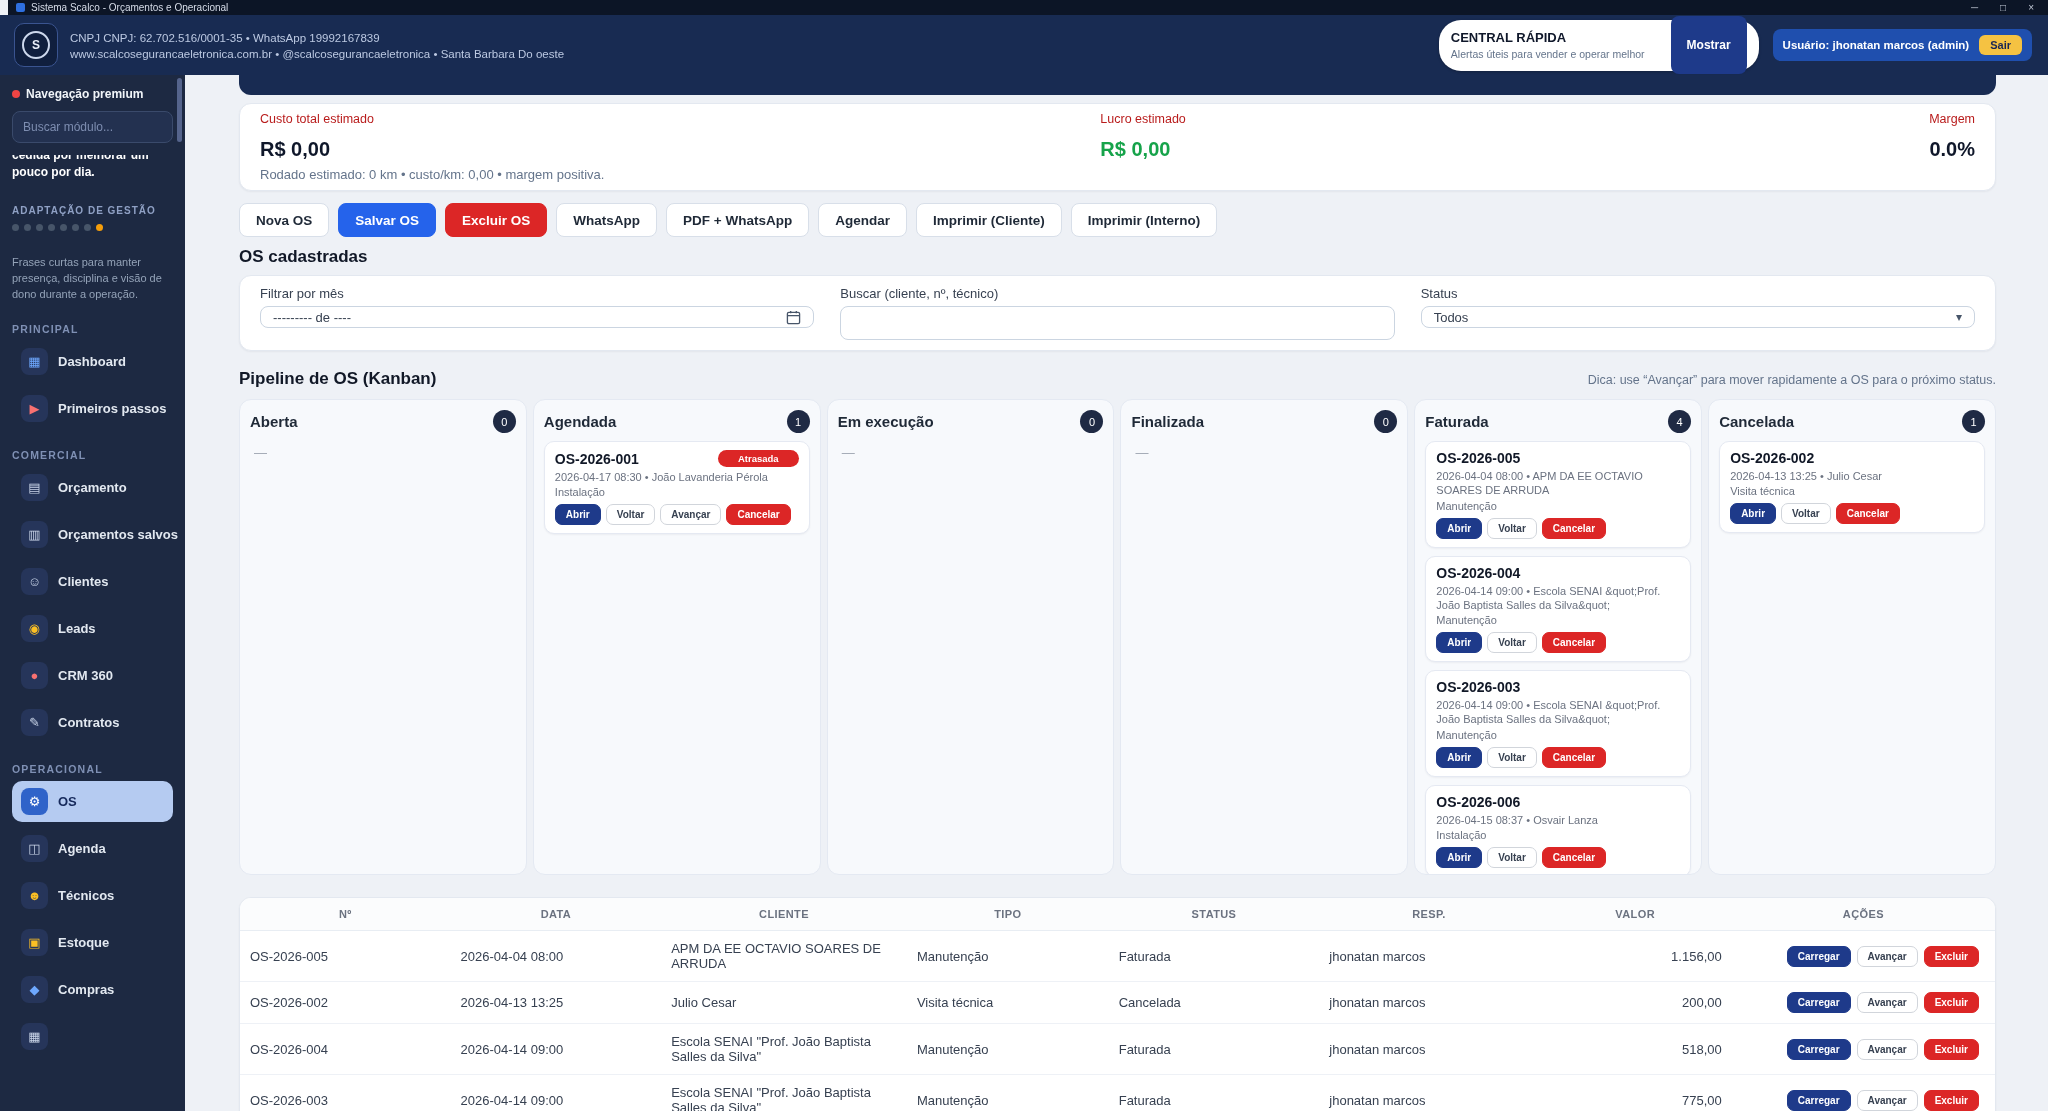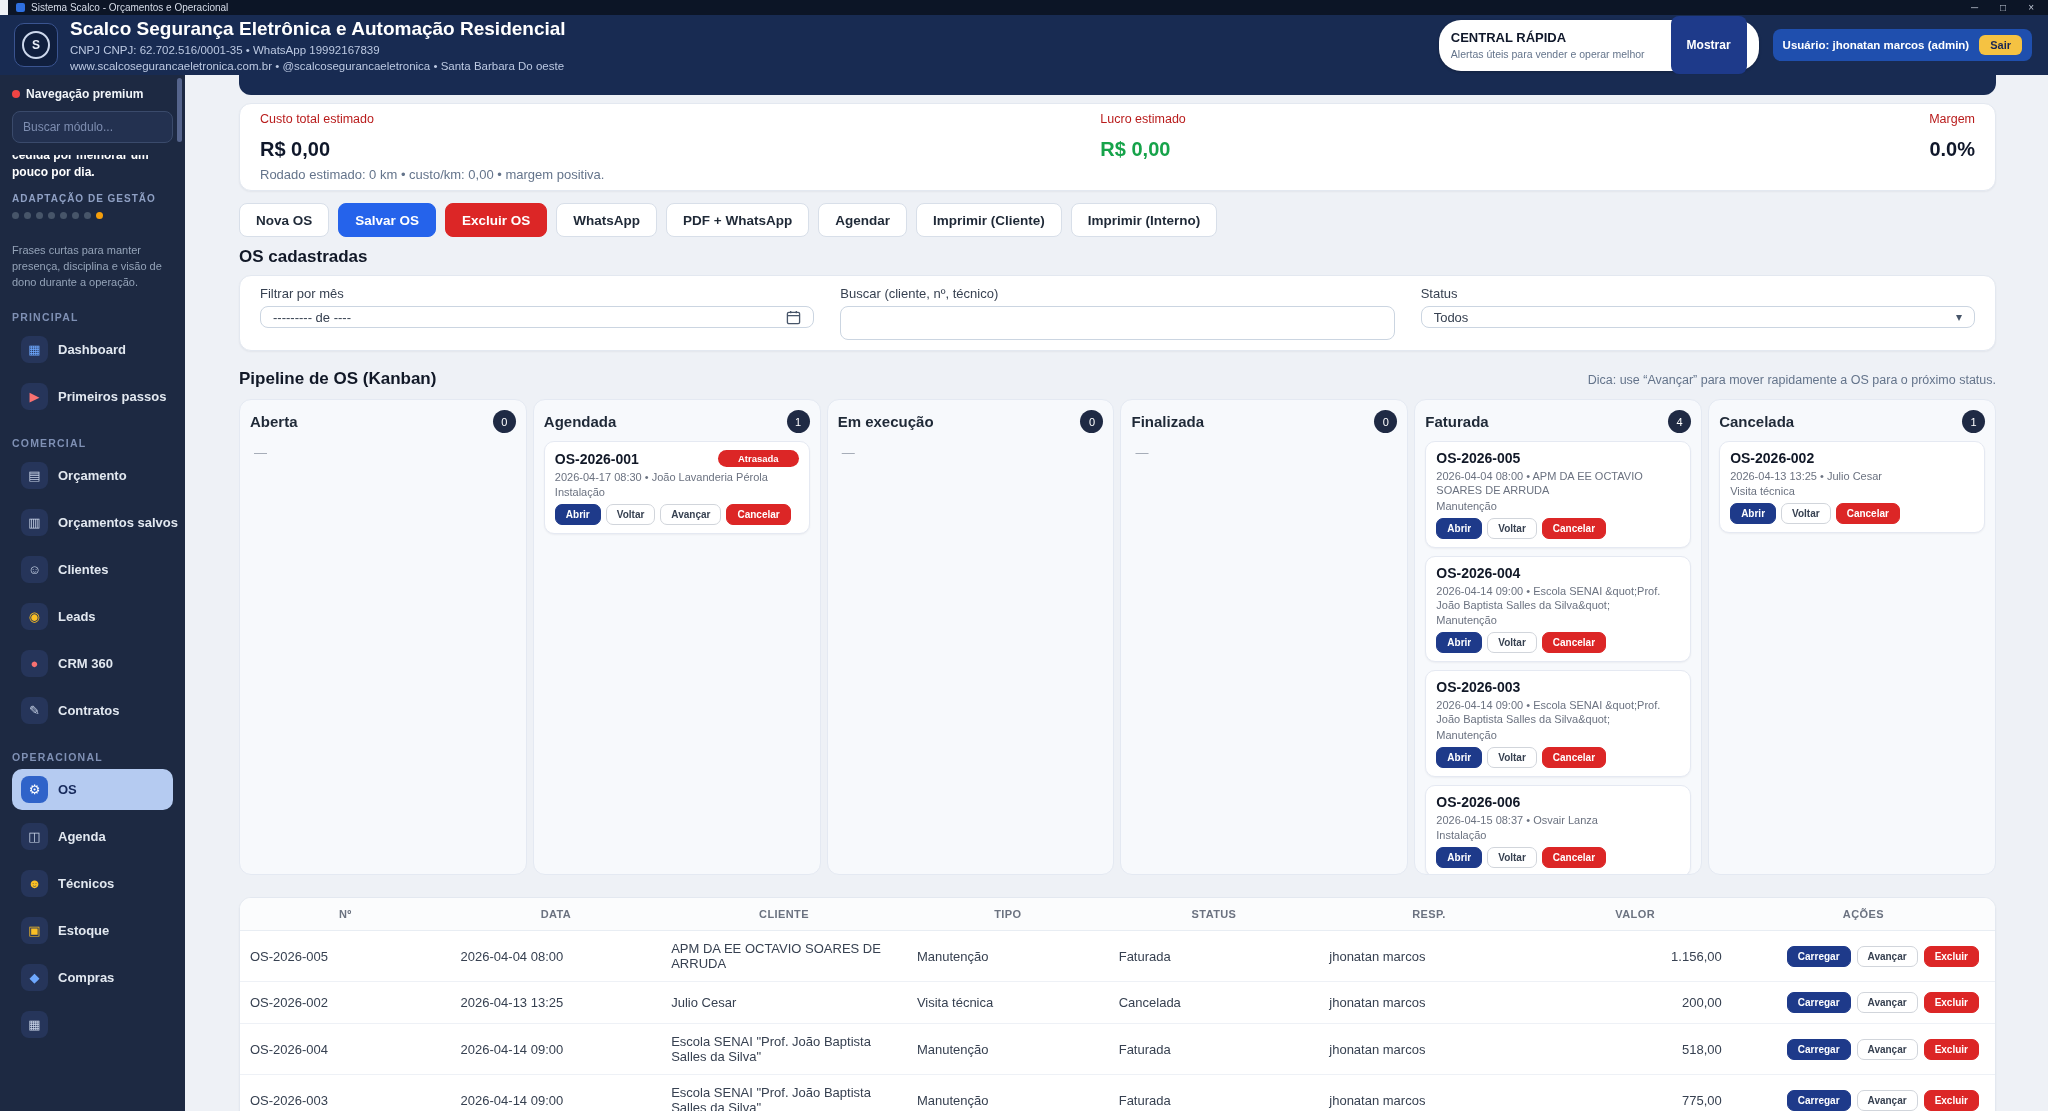--- a/index.html
+++ b/index.html
@@ -37,21 +37,21 @@
   
   .sidebar { width:185px; background:#1d2942; padding:10px 12px; position:relative; flex:0 0 auto; overflow:hidden; }
   .sb-thumb { position:absolute; top:3px; right:3px; width:5px; height:64px; background:#55648c; border-radius:3px; }
   .premium-row { display:flex; align-items:center; gap:6px; margin-top:2px; }
   .premium-dot { width:8px; height:8px; border-radius:50%; background:#ef4444; flex:0 0 auto; }
   .premium-label { color:#f1f5f9; font-size:12px; font-weight:bold; }
   .sb-search { margin-top:10px; width:100%; height:32px; background:#233150; border:1px solid #3a4a6b; border-radius:8px; color:#c7d2e8; font-size:12px; padding:0 10px; outline:none; }
   .sb-search::placeholder { color:#7d8db0; }
   .quote-clip { margin-top:12px; height:38px; overflow:hidden; }
   .quote { color:#ffffff; font-size:12px; font-weight:bold; line-height:1.45; margin-top:-8px; }
-  .adapt-title { color:#8fa0c4; font-size:10px; font-weight:bold; letter-spacing:1px; }
+  .adapt-title { margin-top:12px; color:#8fa0c4; font-size:10px; font-weight:bold; letter-spacing:1px; }
   .dots { margin-top:8px; display:flex; gap:5px; }
   .dots span { width:7px; height:7px; border-radius:50%; background:#475569; }
   .dots span.active { background:#f59e0b; }
   .adapt-text { margin-top:24px; color:#94a3b8; font-size:11px; line-height:1.45; }
   .sec-label { margin-top:20px; margin-bottom:4px; color:#7f90b4; font-size:10.5px; font-weight:bold; letter-spacing:1.2px; }
   .sb-item { display:flex; align-items:center; gap:10px; padding:7px 9px; border-radius:10px; margin-top:6px; cursor:pointer; }
   .sb-ico { width:27px; height:27px; border-radius:8px; background:#26355a; display:flex; align-items:center; justify-content:center; font-size:13px; flex:0 0 auto; }
   .sb-label { color:#e2e8f0; font-size:13px; font-weight:600; white-space:nowrap; }
   .sb-item.active { background:#b5cbf1; }
   .sb-item.active .sb-ico { background:#2f63c9; }
@@ -126,21 +126,20 @@
     <span>□</span>
     <span>×</span>
   </span>
 </div>
 
 <div class="header">
   <div class="logo">
       <span class="logo-ring">S</span>
     </div>
   <div class="h-info">
-    <div class="h-company">Scalco Segurança Eletrônica e Automação Residencial</div>
     <div class="h-line">CNPJ CNPJ: 62.702.516/0001-35 • WhatsApp 19992167839</div>
     <div class="h-line">www.scalcosegurancaeletronica.com.br • @scalcosegurancaeletronica • Santa Barbara Do oeste</div>
   </div>
   <div class="h-right">
     <div class="central-box">
       <div>
         <div class="central-title">CENTRAL RÁPIDA</div>
         <div class="central-sub">Alertas úteis para vender e operar melhor</div>
       </div>
       <button class="btn-mostrar">Mostrar</button>

